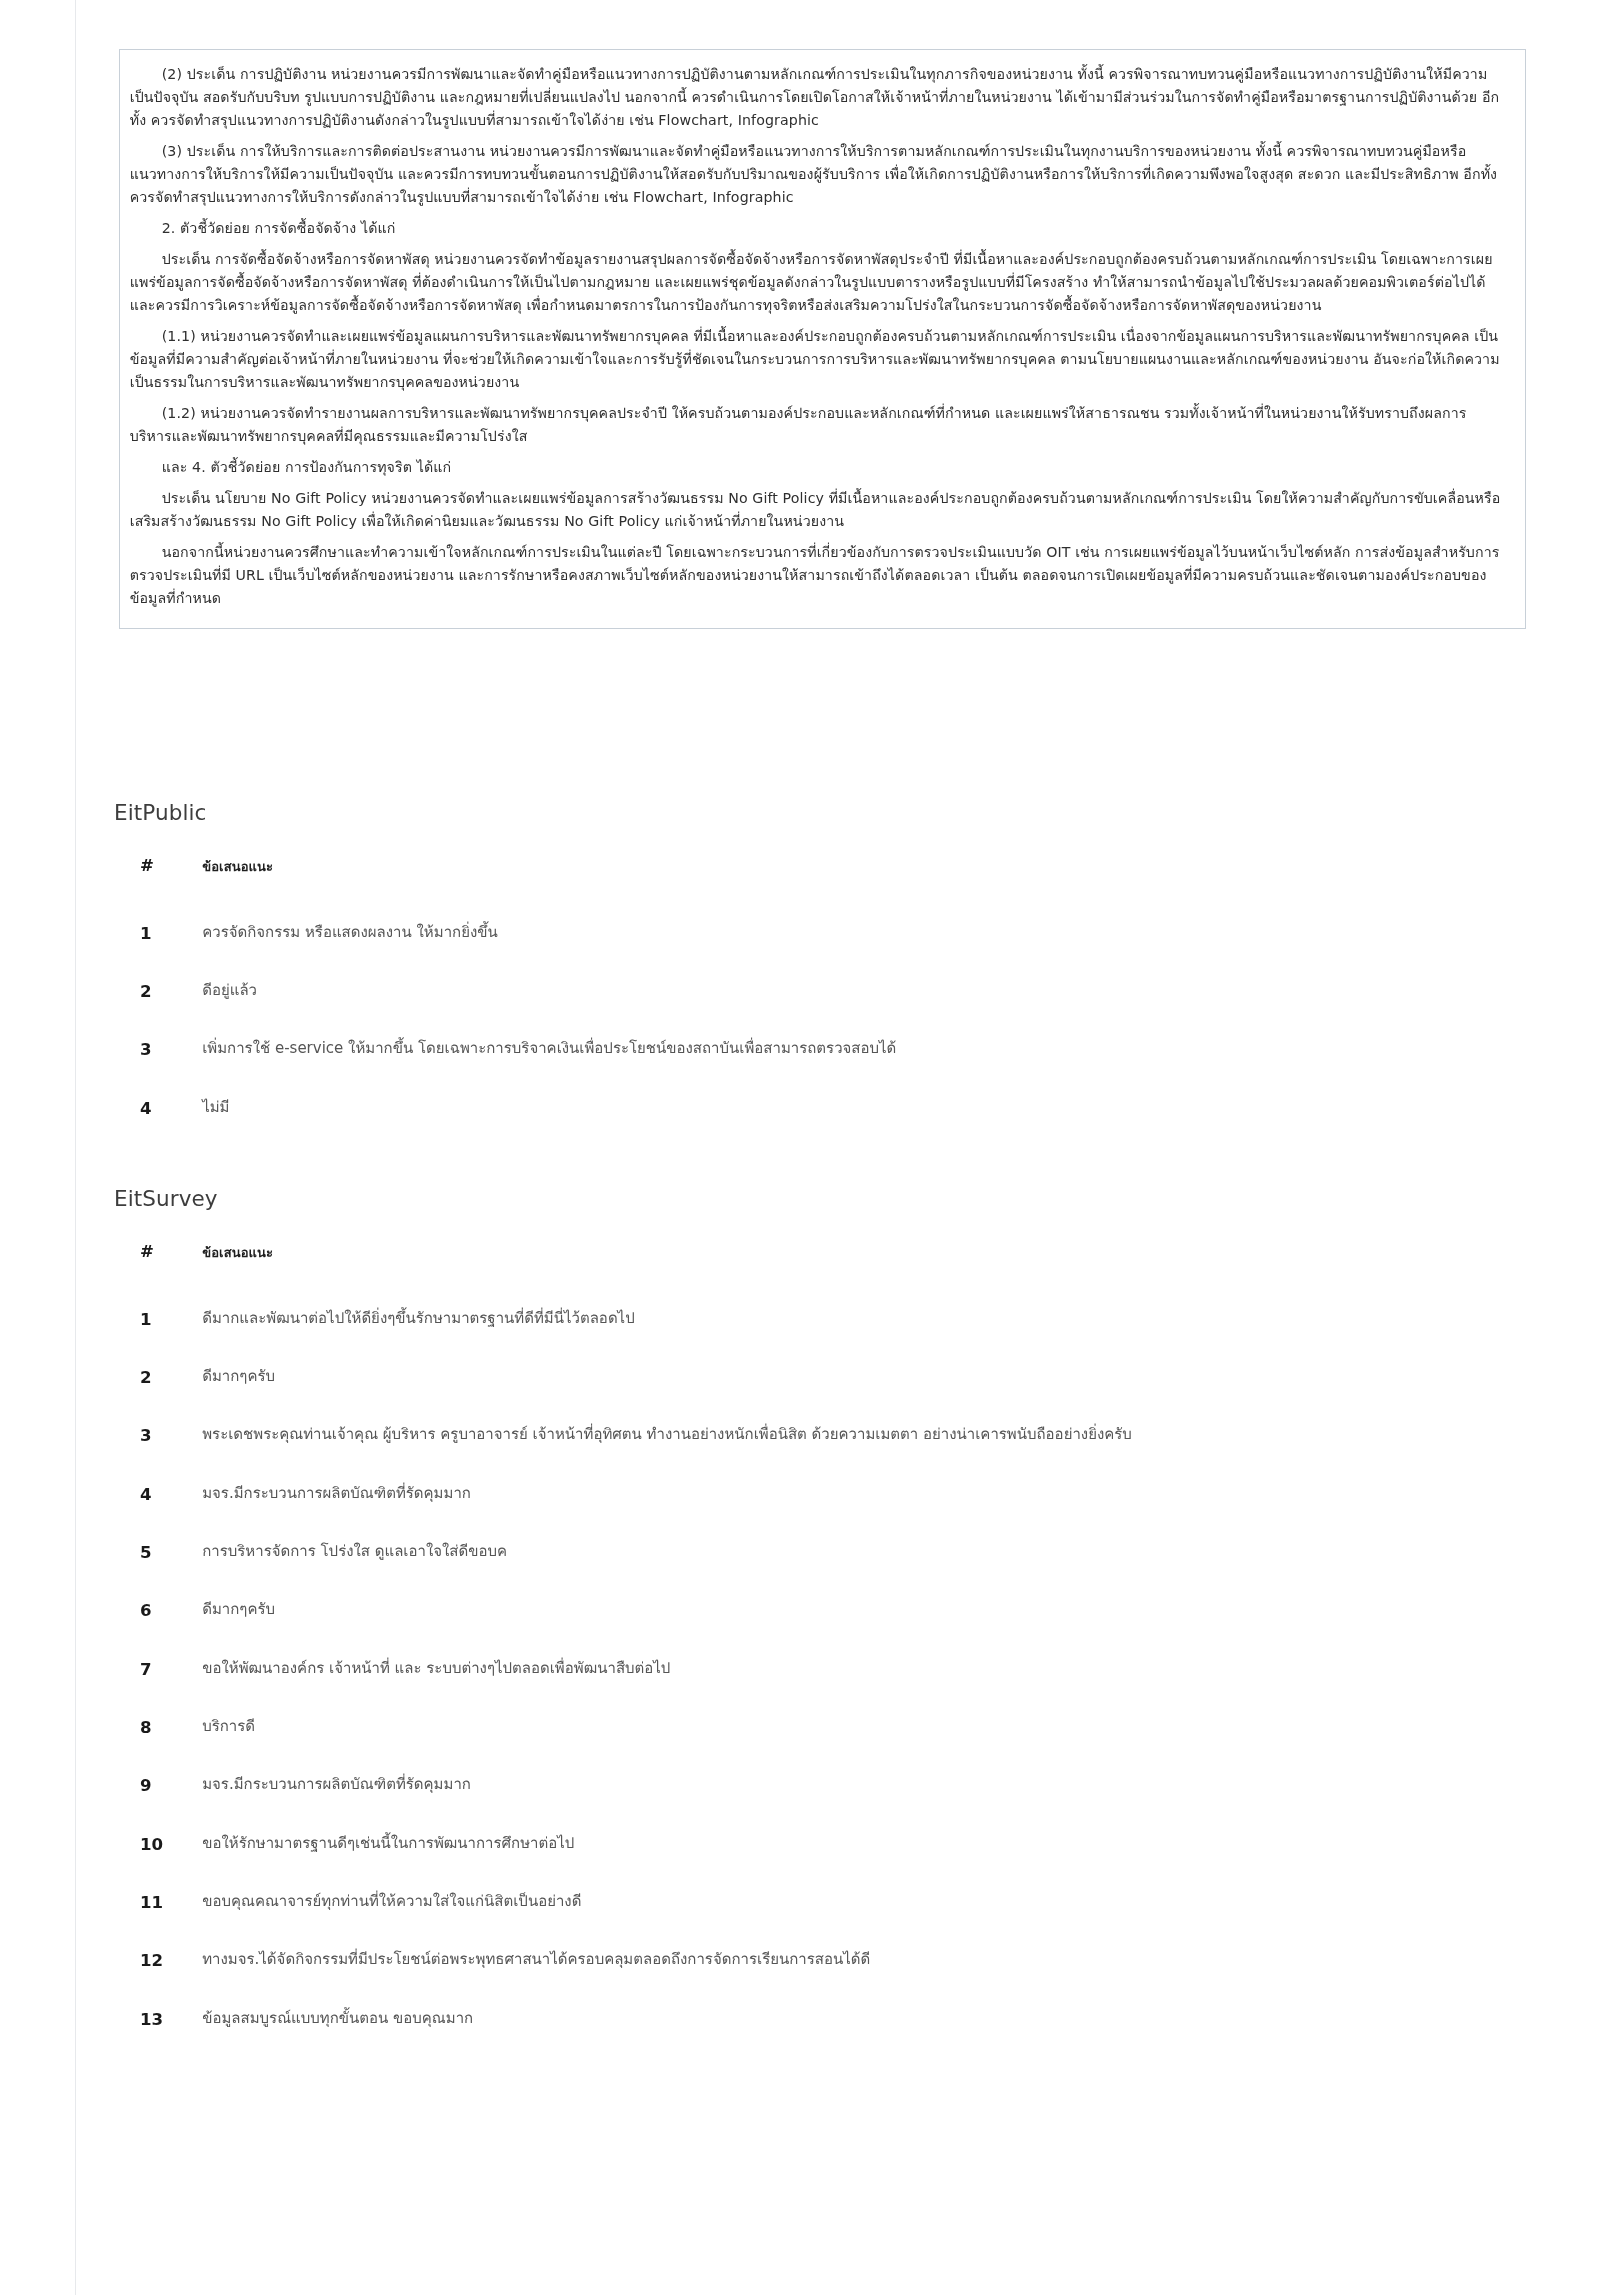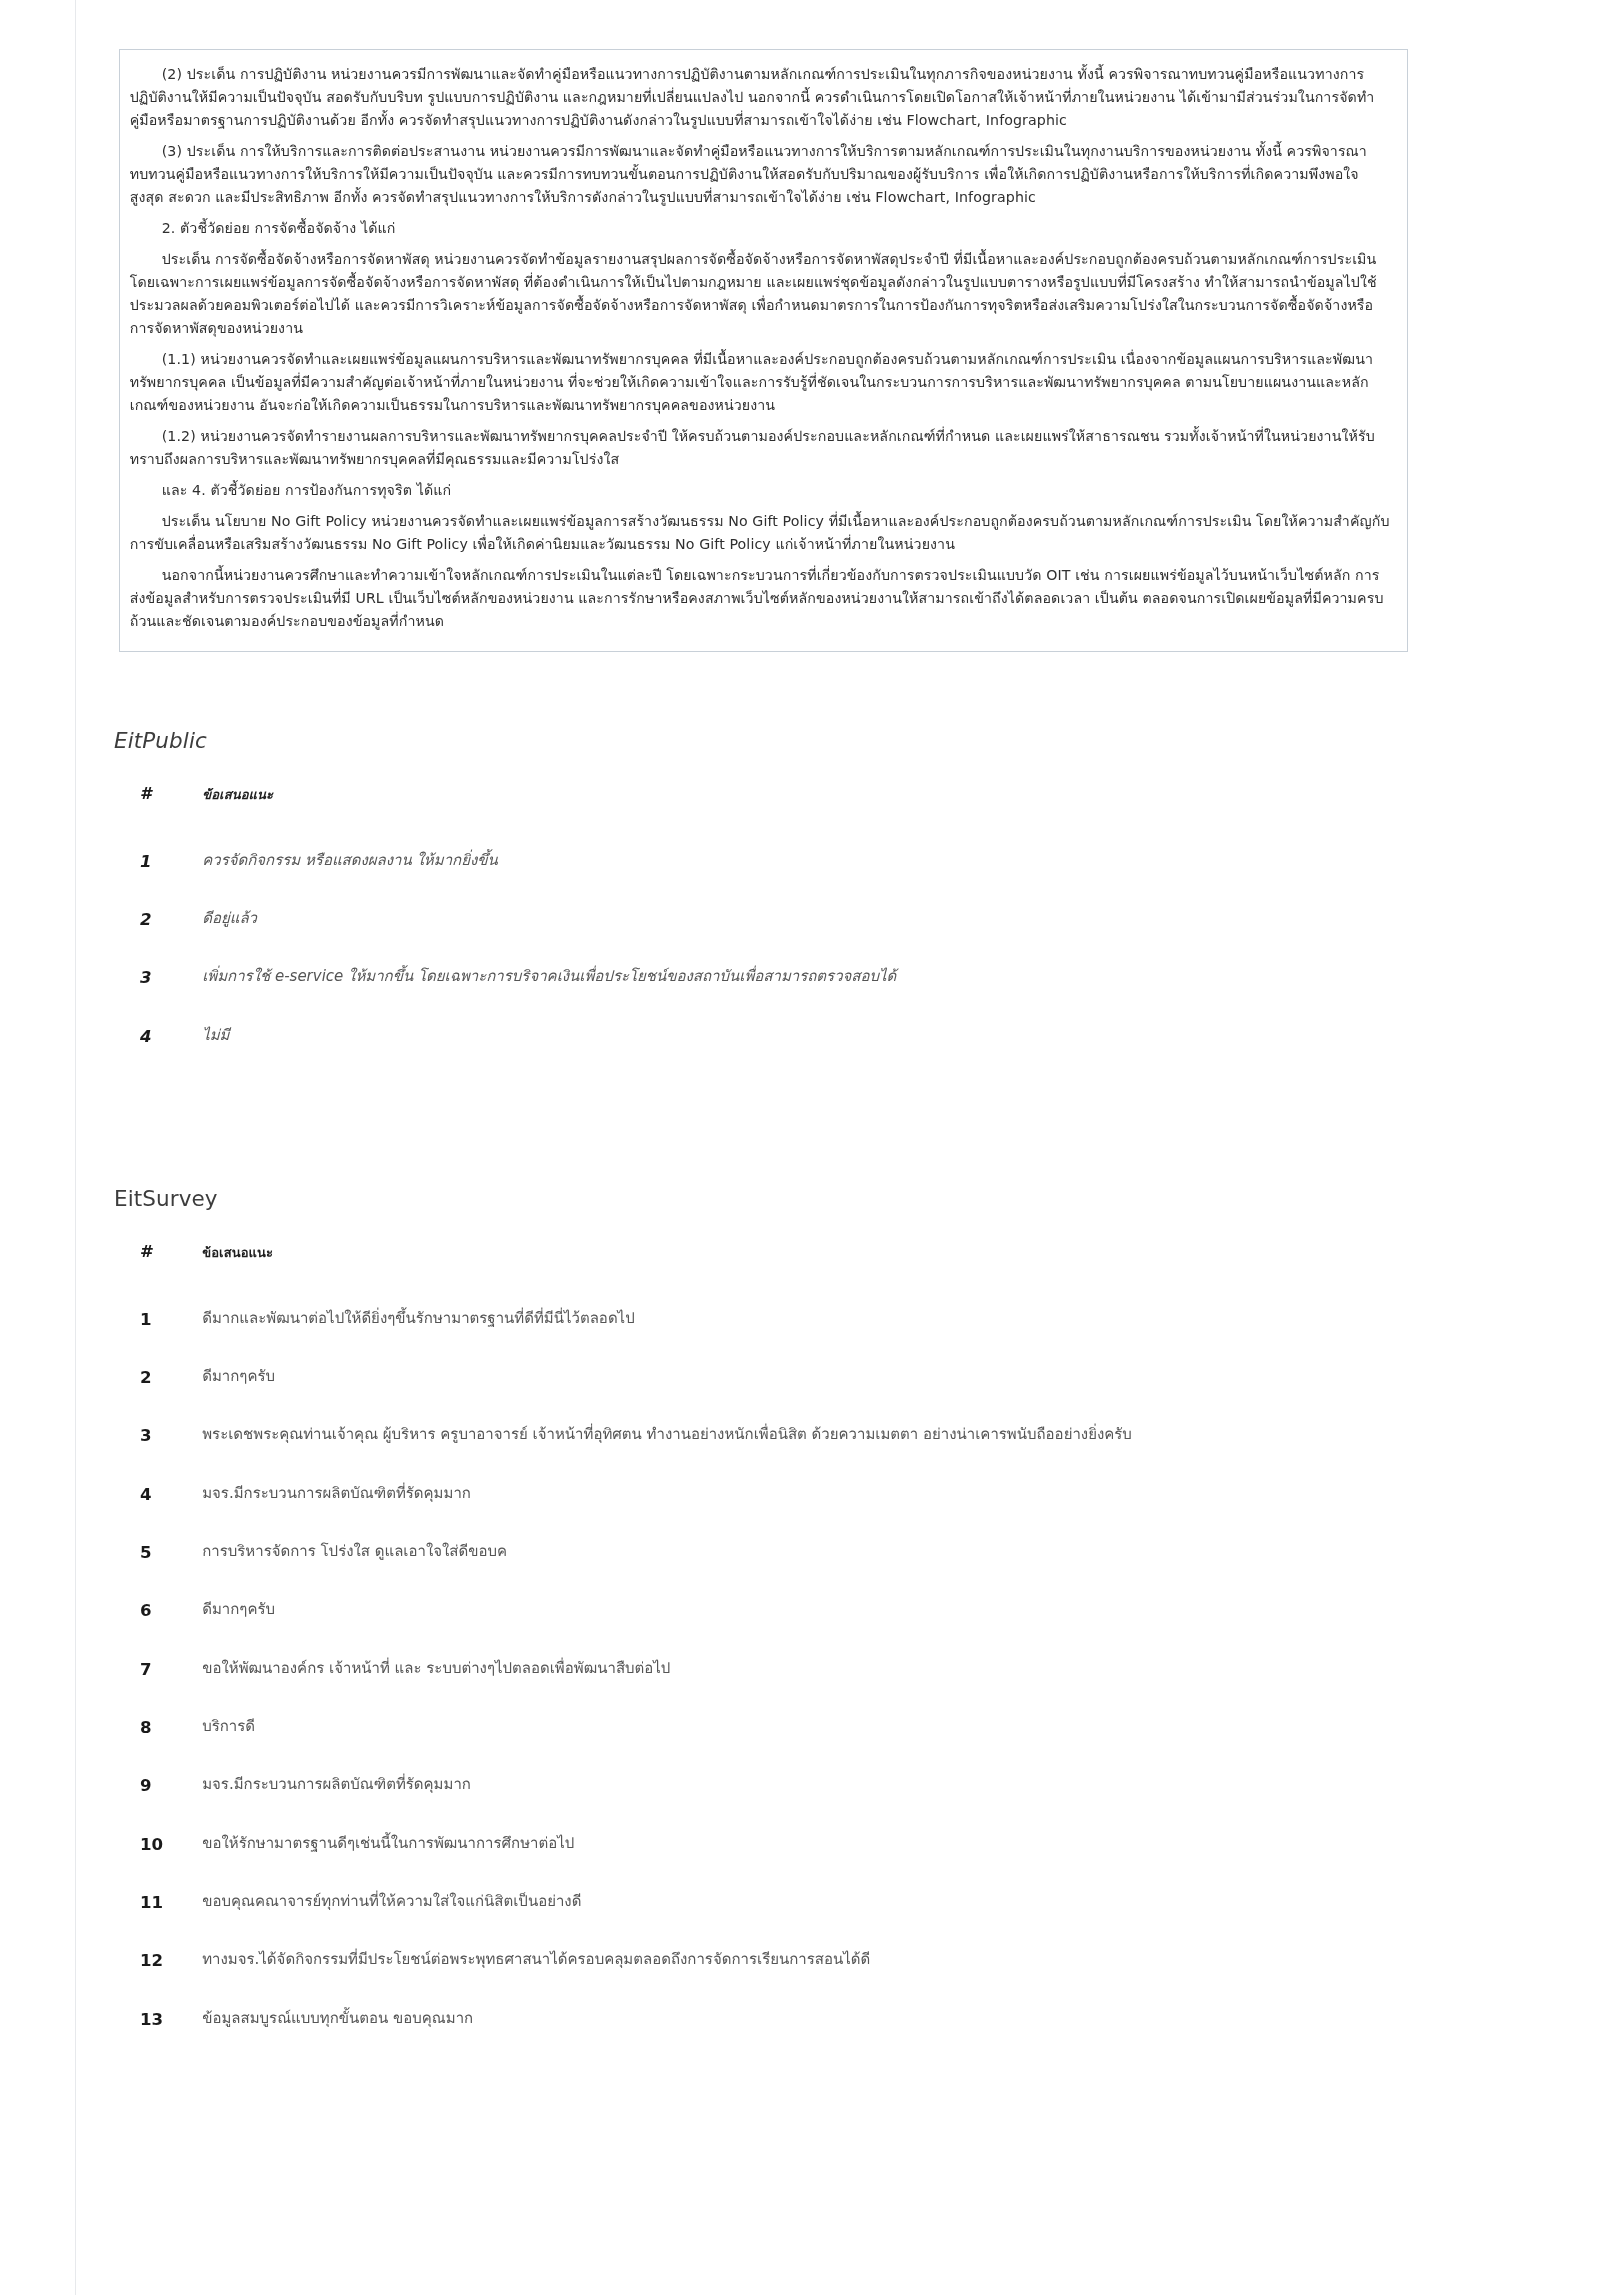--- a/index.html
+++ b/index.html
@@ -24,21 +24,21 @@
     width: 1.4px;
     height: 2295px;
     background: #e7e9ec;
   }
 
   
   .doc-box {
     position: absolute;
     left: 119px;
     top: 49px;
-    width: 1289px;
+    width: 1407px;
     box-sizing: border-box;
     border: 1.4px solid #c8d0d8;
     background: #ffffff;
     padding: 12.5px 16.6px 18px 9.7px;
   }
   .doc-para {
     margin: 0;
     font-size: 14.2px;
     line-height: 23px;
     color: #2f2f2f;
@@ -107,21 +107,21 @@
     <p class="doc-para"><span class="indent"></span>(3) ประเด็น การให้บริการและการติดต่อประสานงาน หน่วยงานควรมีการพัฒนาและจัดทำคู่มือหรือแนวทางการให้บริการตามหลักเกณฑ์การประเมินในทุกงานบริการของหน่วยงาน ทั้งนี้ ควรพิจารณาทบทวนคู่มือหรือแนวทางการให้บริการให้มีความเป็นปัจจุบัน และควรมีการทบทวนขั้นตอนการปฏิบัติงานให้สอดรับกับปริมาณของผู้รับบริการ เพื่อให้เกิดการปฏิบัติงานหรือการให้บริการที่เกิดความพึงพอใจสูงสุด สะดวก และมีประสิทธิภาพ อีกทั้ง ควรจัดทำสรุปแนวทางการให้บริการดังกล่าวในรูปแบบที่สามารถเข้าใจได้ง่าย เช่น Flowchart, Infographic</p>
     <p class="doc-para"><span class="indent"></span>2. ตัวชี้วัดย่อย การจัดซื้อจัดจ้าง ได้แก่</p>
     <p class="doc-para"><span class="indent"></span>ประเด็น การจัดซื้อจัดจ้างหรือการจัดหาพัสดุ หน่วยงานควรจัดทำข้อมูลรายงานสรุปผลการจัดซื้อจัดจ้างหรือการจัดหาพัสดุประจำปี ที่มีเนื้อหาและองค์ประกอบถูกต้องครบถ้วนตามหลักเกณฑ์การประเมิน โดยเฉพาะการเผยแพร่ข้อมูลการจัดซื้อจัดจ้างหรือการจัดหาพัสดุ ที่ต้องดำเนินการให้เป็นไปตามกฎหมาย และเผยแพร่ชุดข้อมูลดังกล่าวในรูปแบบตารางหรือรูปแบบที่มีโครงสร้าง ทำให้สามารถนำข้อมูลไปใช้ประมวลผลด้วยคอมพิวเตอร์ต่อไปได้ และควรมีการวิเคราะห์ข้อมูลการจัดซื้อจัดจ้างหรือการจัดหาพัสดุ เพื่อกำหนดมาตรการในการป้องกันการทุจริตหรือส่งเสริมความโปร่งใสในกระบวนการจัดซื้อจัดจ้างหรือการจัดหาพัสดุของหน่วยงาน</p>
     <p class="doc-para"><span class="indent"></span>(1.1) หน่วยงานควรจัดทำและเผยแพร่ข้อมูลแผนการบริหารและพัฒนาทรัพยากรบุคคล ที่มีเนื้อหาและองค์ประกอบถูกต้องครบถ้วนตามหลักเกณฑ์การประเมิน เนื่องจากข้อมูลแผนการบริหารและพัฒนาทรัพยากรบุคคล เป็นข้อมูลที่มีความสำคัญต่อเจ้าหน้าที่ภายในหน่วยงาน ที่จะช่วยให้เกิดความเข้าใจและการรับรู้ที่ชัดเจนในกระบวนการการบริหารและพัฒนาทรัพยากรบุคคล ตามนโยบายแผนงานและหลักเกณฑ์ของหน่วยงาน อันจะก่อให้เกิดความเป็นธรรมในการบริหารและพัฒนาทรัพยากรบุคคลของหน่วยงาน</p>
     <p class="doc-para"><span class="indent"></span>(1.2) หน่วยงานควรจัดทำรายงานผลการบริหารและพัฒนาทรัพยากรบุคคลประจำปี ให้ครบถ้วนตามองค์ประกอบและหลักเกณฑ์ที่กำหนด และเผยแพร่ให้สาธารณชน รวมทั้งเจ้าหน้าที่ในหน่วยงานให้รับทราบถึงผลการบริหารและพัฒนาทรัพยากรบุคคลที่มีคุณธรรมและมีความโปร่งใส</p>
     <p class="doc-para"><span class="indent"></span>และ 4. ตัวชี้วัดย่อย การป้องกันการทุจริต ได้แก่</p>
     <p class="doc-para"><span class="indent"></span>ประเด็น นโยบาย No Gift Policy หน่วยงานควรจัดทำและเผยแพร่ข้อมูลการสร้างวัฒนธรรม No Gift Policy ที่มีเนื้อหาและองค์ประกอบถูกต้องครบถ้วนตามหลักเกณฑ์การประเมิน โดยให้ความสำคัญกับการขับเคลื่อนหรือเสริมสร้างวัฒนธรรม No Gift Policy เพื่อให้เกิดค่านิยมและวัฒนธรรม No Gift Policy แก่เจ้าหน้าที่ภายในหน่วยงาน</p>
     <p class="doc-para"><span class="indent"></span>นอกจากนี้หน่วยงานควรศึกษาและทำความเข้าใจหลักเกณฑ์การประเมินในแต่ละปี โดยเฉพาะกระบวนการที่เกี่ยวข้องกับการตรวจประเมินแบบวัด OIT เช่น การเผยแพร่ข้อมูลไว้บนหน้าเว็บไซต์หลัก การส่งข้อมูลสำหรับการตรวจประเมินที่มี URL เป็นเว็บไซต์หลักของหน่วยงาน และการรักษาหรือคงสภาพเว็บไซต์หลักของหน่วยงานให้สามารถเข้าถึงได้ตลอดเวลา เป็นต้น ตลอดจนการเปิดเผยข้อมูลที่มีความครบถ้วนและชัดเจนตามองค์ประกอบของข้อมูลที่กำหนด</p>
   </div>
 
-<div class="section" id="section-0" style="top: 728px; font-style: italic;">
+<div class="section" id="section-0" style="top: 800px;">
   <h2 class="section-title">EitPublic</h2>
   <table class="data-table">
     <thead>
       <tr>
         <th class="col-idx">#</th>
         <th class="col-text">ข้อเสนอแนะ</th>
       </tr>
     </thead>
     <tbody id="tbody-0">
         <tr>

